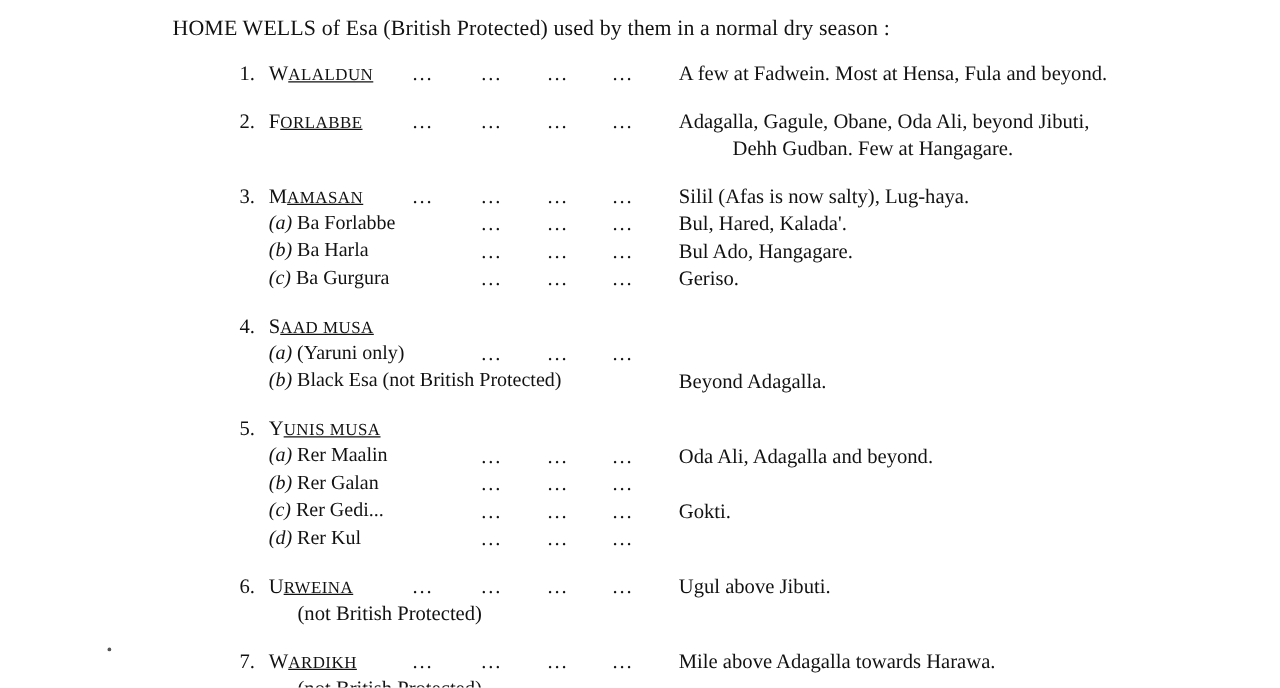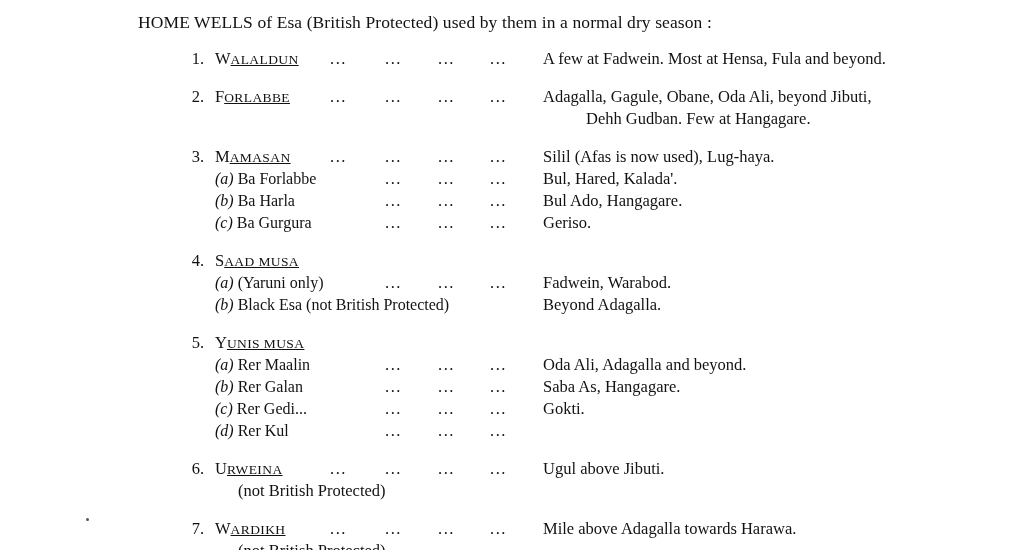--- a/index.html
+++ b/index.html
@@ -152,21 +152,21 @@
     </div>
 
     <div class="entry">
       <div class="row">
         <span class="num">3.</span>
         <span class="name sc"><span class="first">M</span><span class="rest">AMASAN</span></span>
         <span class="dots d1">...</span>
         <span class="dots d2">...</span>
         <span class="dots d3">...</span>
         <span class="dots d4">...</span>
-        <span class="desc">Silil (Afas is now used), Lug-haya.</span>
+        <span class="desc">Silil (Afas is now salty), Lug-haya.</span>
       </div>
       <div class="row">
         <span class="sub-label"><span class="lett">(a)</span> <span>Ba Forlabbe</span></span>
         <span class="dots d2">...</span>
         <span class="dots d3">...</span>
         <span class="dots d4">...</span>
         <span class="desc">Bul, Hared, Kalada'.</span>
       </div>
       <div class="row">
         <span class="sub-label"><span class="lett">(b)</span> <span>Ba Harla</span></span>
@@ -188,21 +188,20 @@
     <div class="entry">
       <div class="row">
         <span class="num">4.</span>
         <span class="name sc"><span class="first">S</span><span class="rest">AAD  MUSA</span></span>
       </div>
       <div class="row">
         <span class="sub-label"><span class="lett">(a)</span> <span>(Yaruni only)</span></span>
         <span class="dots d2">...</span>
         <span class="dots d3">...</span>
         <span class="dots d4">...</span>
-        <span class="desc">Fadwein, Warabod.</span>
       </div>
       <div class="row">
         <span class="sub-label"><span class="lett">(b)</span> <span>Black Esa (not British Protected)</span></span>
         <span class="desc">Beyond Adagalla.</span>
       </div>
       <div class="gap-md"></div>
     </div>
 
     <div class="entry">
       <div class="row">
@@ -214,21 +213,20 @@
         <span class="dots d2">...</span>
         <span class="dots d3">...</span>
         <span class="dots d4">...</span>
         <span class="desc">Oda Ali, Adagalla and beyond.</span>
       </div>
       <div class="row">
         <span class="sub-label"><span class="lett">(b)</span> <span>Rer Galan</span></span>
         <span class="dots d2">...</span>
         <span class="dots d3">...</span>
         <span class="dots d4">...</span>
-        <span class="desc">Saba As, Hangagare.</span>
       </div>
       <div class="row">
         <span class="sub-label"><span class="lett">(c)</span> <span>Rer Gedi...</span></span>
         <span class="dots d2">...</span>
         <span class="dots d3">...</span>
         <span class="dots d4">...</span>
         <span class="desc">Gokti.</span>
       </div>
       <div class="row">
         <span class="sub-label"><span class="lett">(d)</span> <span>Rer Kul</span></span>

